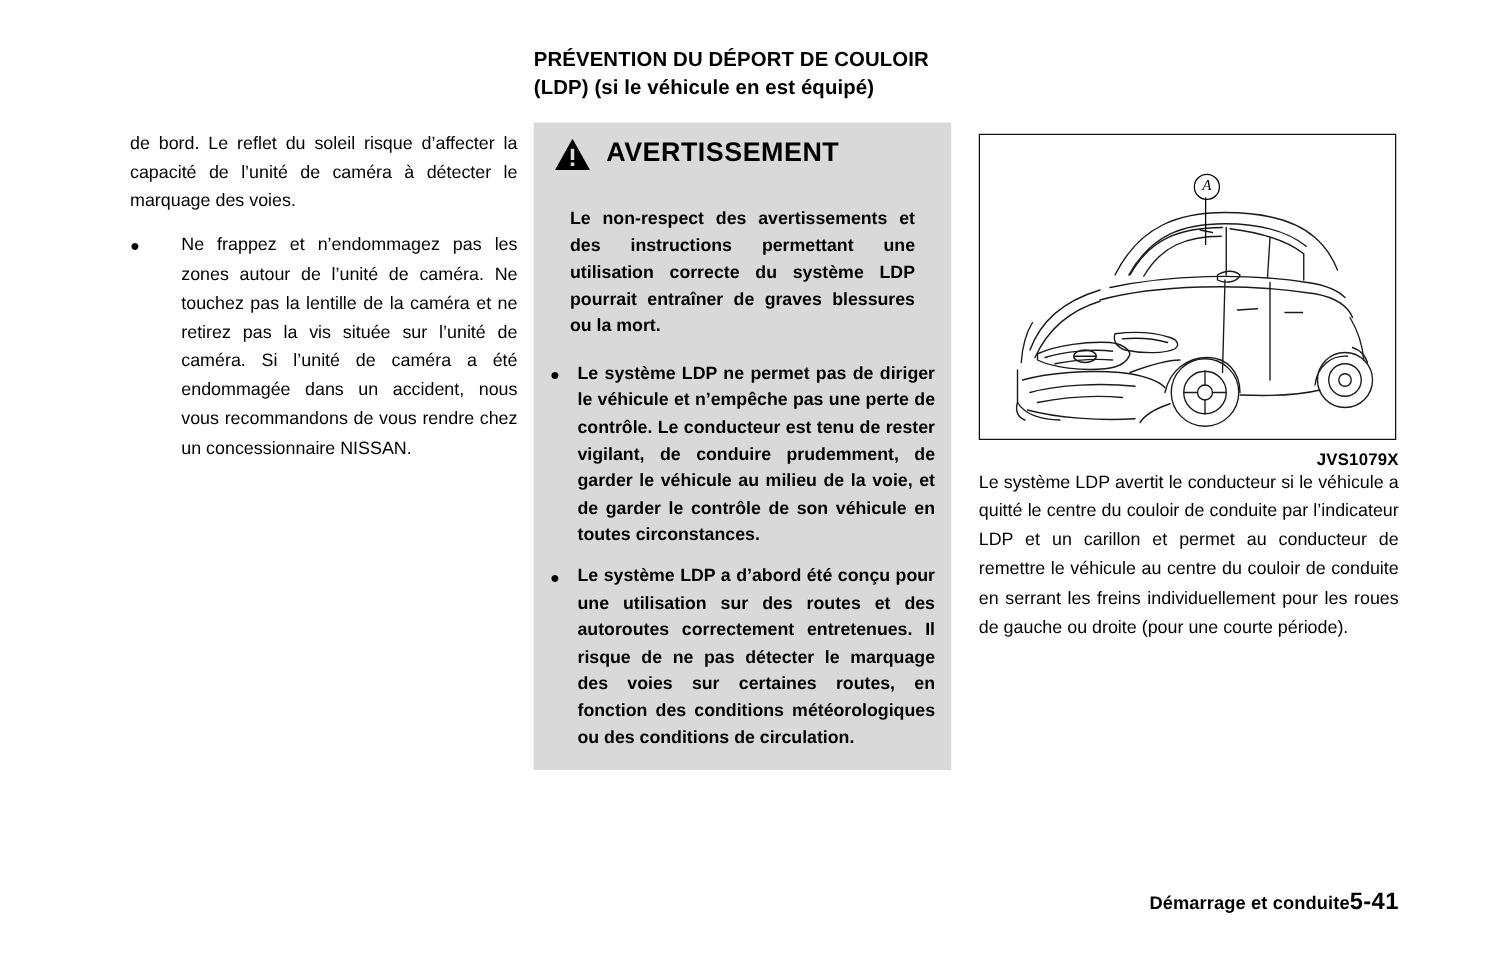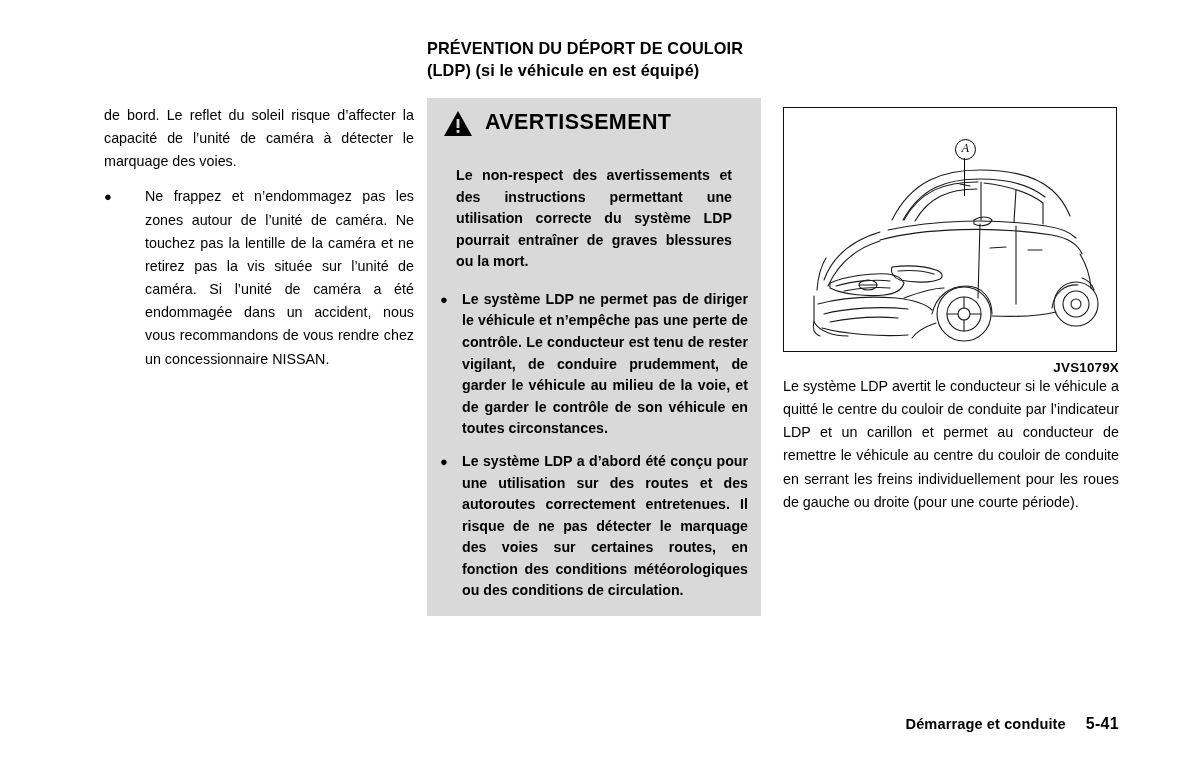--- a/index.html
+++ b/index.html
@@ -171,22 +171,21 @@
     bottom: 30px;
     display: flex;
     align-items: baseline;
     font-weight: bold;
   }
   .footer-title {
     font-size: 14.6px;
     letter-spacing: 0.1px;
   }
   .footer-page {
-    font-size: 16px;
-    margin-left: 20px;
+    font-size: 19px;
     letter-spacing: 0.3px;
   }
 
   
   .car-label {
     position: absolute;
     left: 171px;
     top: 31px;
     width: 19px;
     height: 19px;

